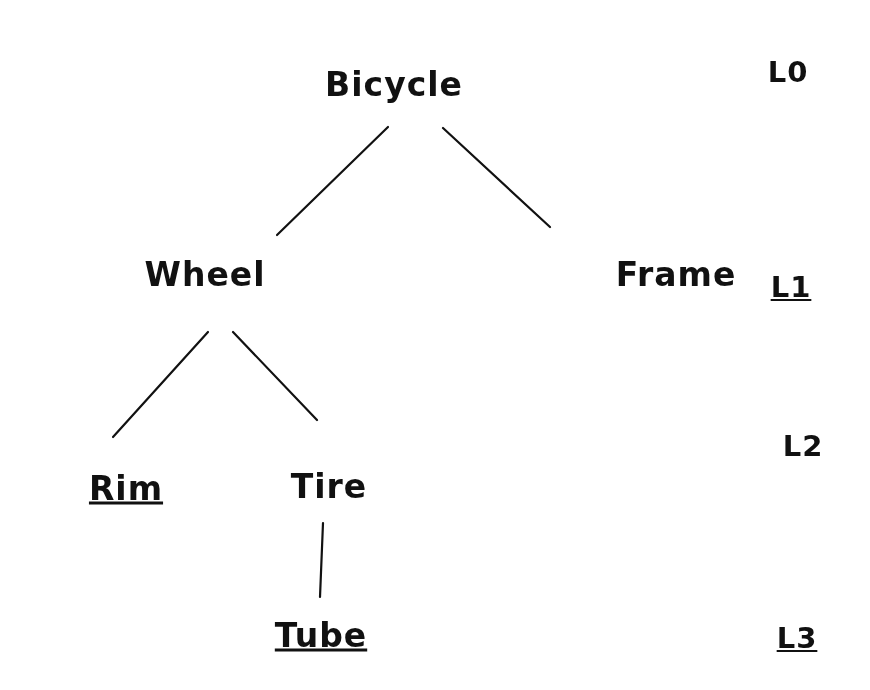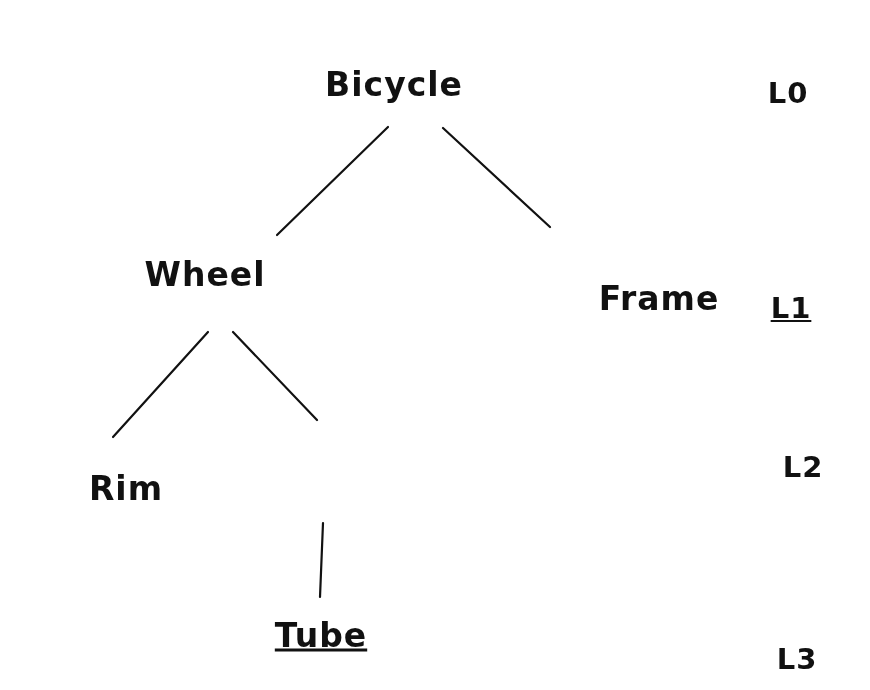--- a/index.html
+++ b/index.html
@@ -32,48 +32,48 @@
     user-select: none;
   }
   .level-label {
     position: absolute;
     transform: translate(-50%, -50%);
     font-size: 29px;
     font-weight: bold;
     letter-spacing: 1px;
     white-space: nowrap;
     user-select: none;
-    margin-top: 21px;
   }
 </style>
 </head>
 <body>
 
 <div class="canvas">
 
   <svg class="edges-layer" width="870" height="690" viewBox="0 0 870 690" aria-hidden="true">
     <line x1="388" y1="127" x2="277" y2="235"></line>
     <line x1="443" y1="128" x2="550" y2="227"></line>
     <line x1="208" y1="332" x2="113" y2="437"></line>
     <line x1="233" y1="332" x2="317" y2="420"></line>
     <line x1="323" y1="523" x2="320" y2="597"></line>
   </svg>
 
   <div class="node" style="left:394px; top:84px;">Bicycle</div>
 
   <div class="node" style="left:205px; top:274px;">Wheel</div>
 
-  <div class="node" style="left:659px; top:274px;margin-top:24px;">Frame</div>
+  <div class="node" style="left:676px; top:274px;">Frame</div>
 
-  <div class="node" style="left:126px; top:488px;">Rim</div>
+  <div class="node" style="left:126px; top:488px;text-decoration:underline;">Rim</div>
 
+  <div class="node" style="left:329px; top:486px;">Tire</div>
 
   <div class="node" style="left:321px; top:635px;text-decoration:underline;">Tube</div>
 
   <div class="level-label" style="left:788px; top:72px;">L0</div>
 
   <div class="level-label" style="left:791px; top:287px;text-decoration:underline;">L1</div>
 
   <div class="level-label" style="left:803px; top:446px;">L2</div>
 
-  <div class="level-label" style="left:797px; top:638px;">L3</div>
+  <div class="level-label" style="left:797px; top:638px;text-decoration:underline;">L3</div>
 
 </div>
 
 </body></html>

